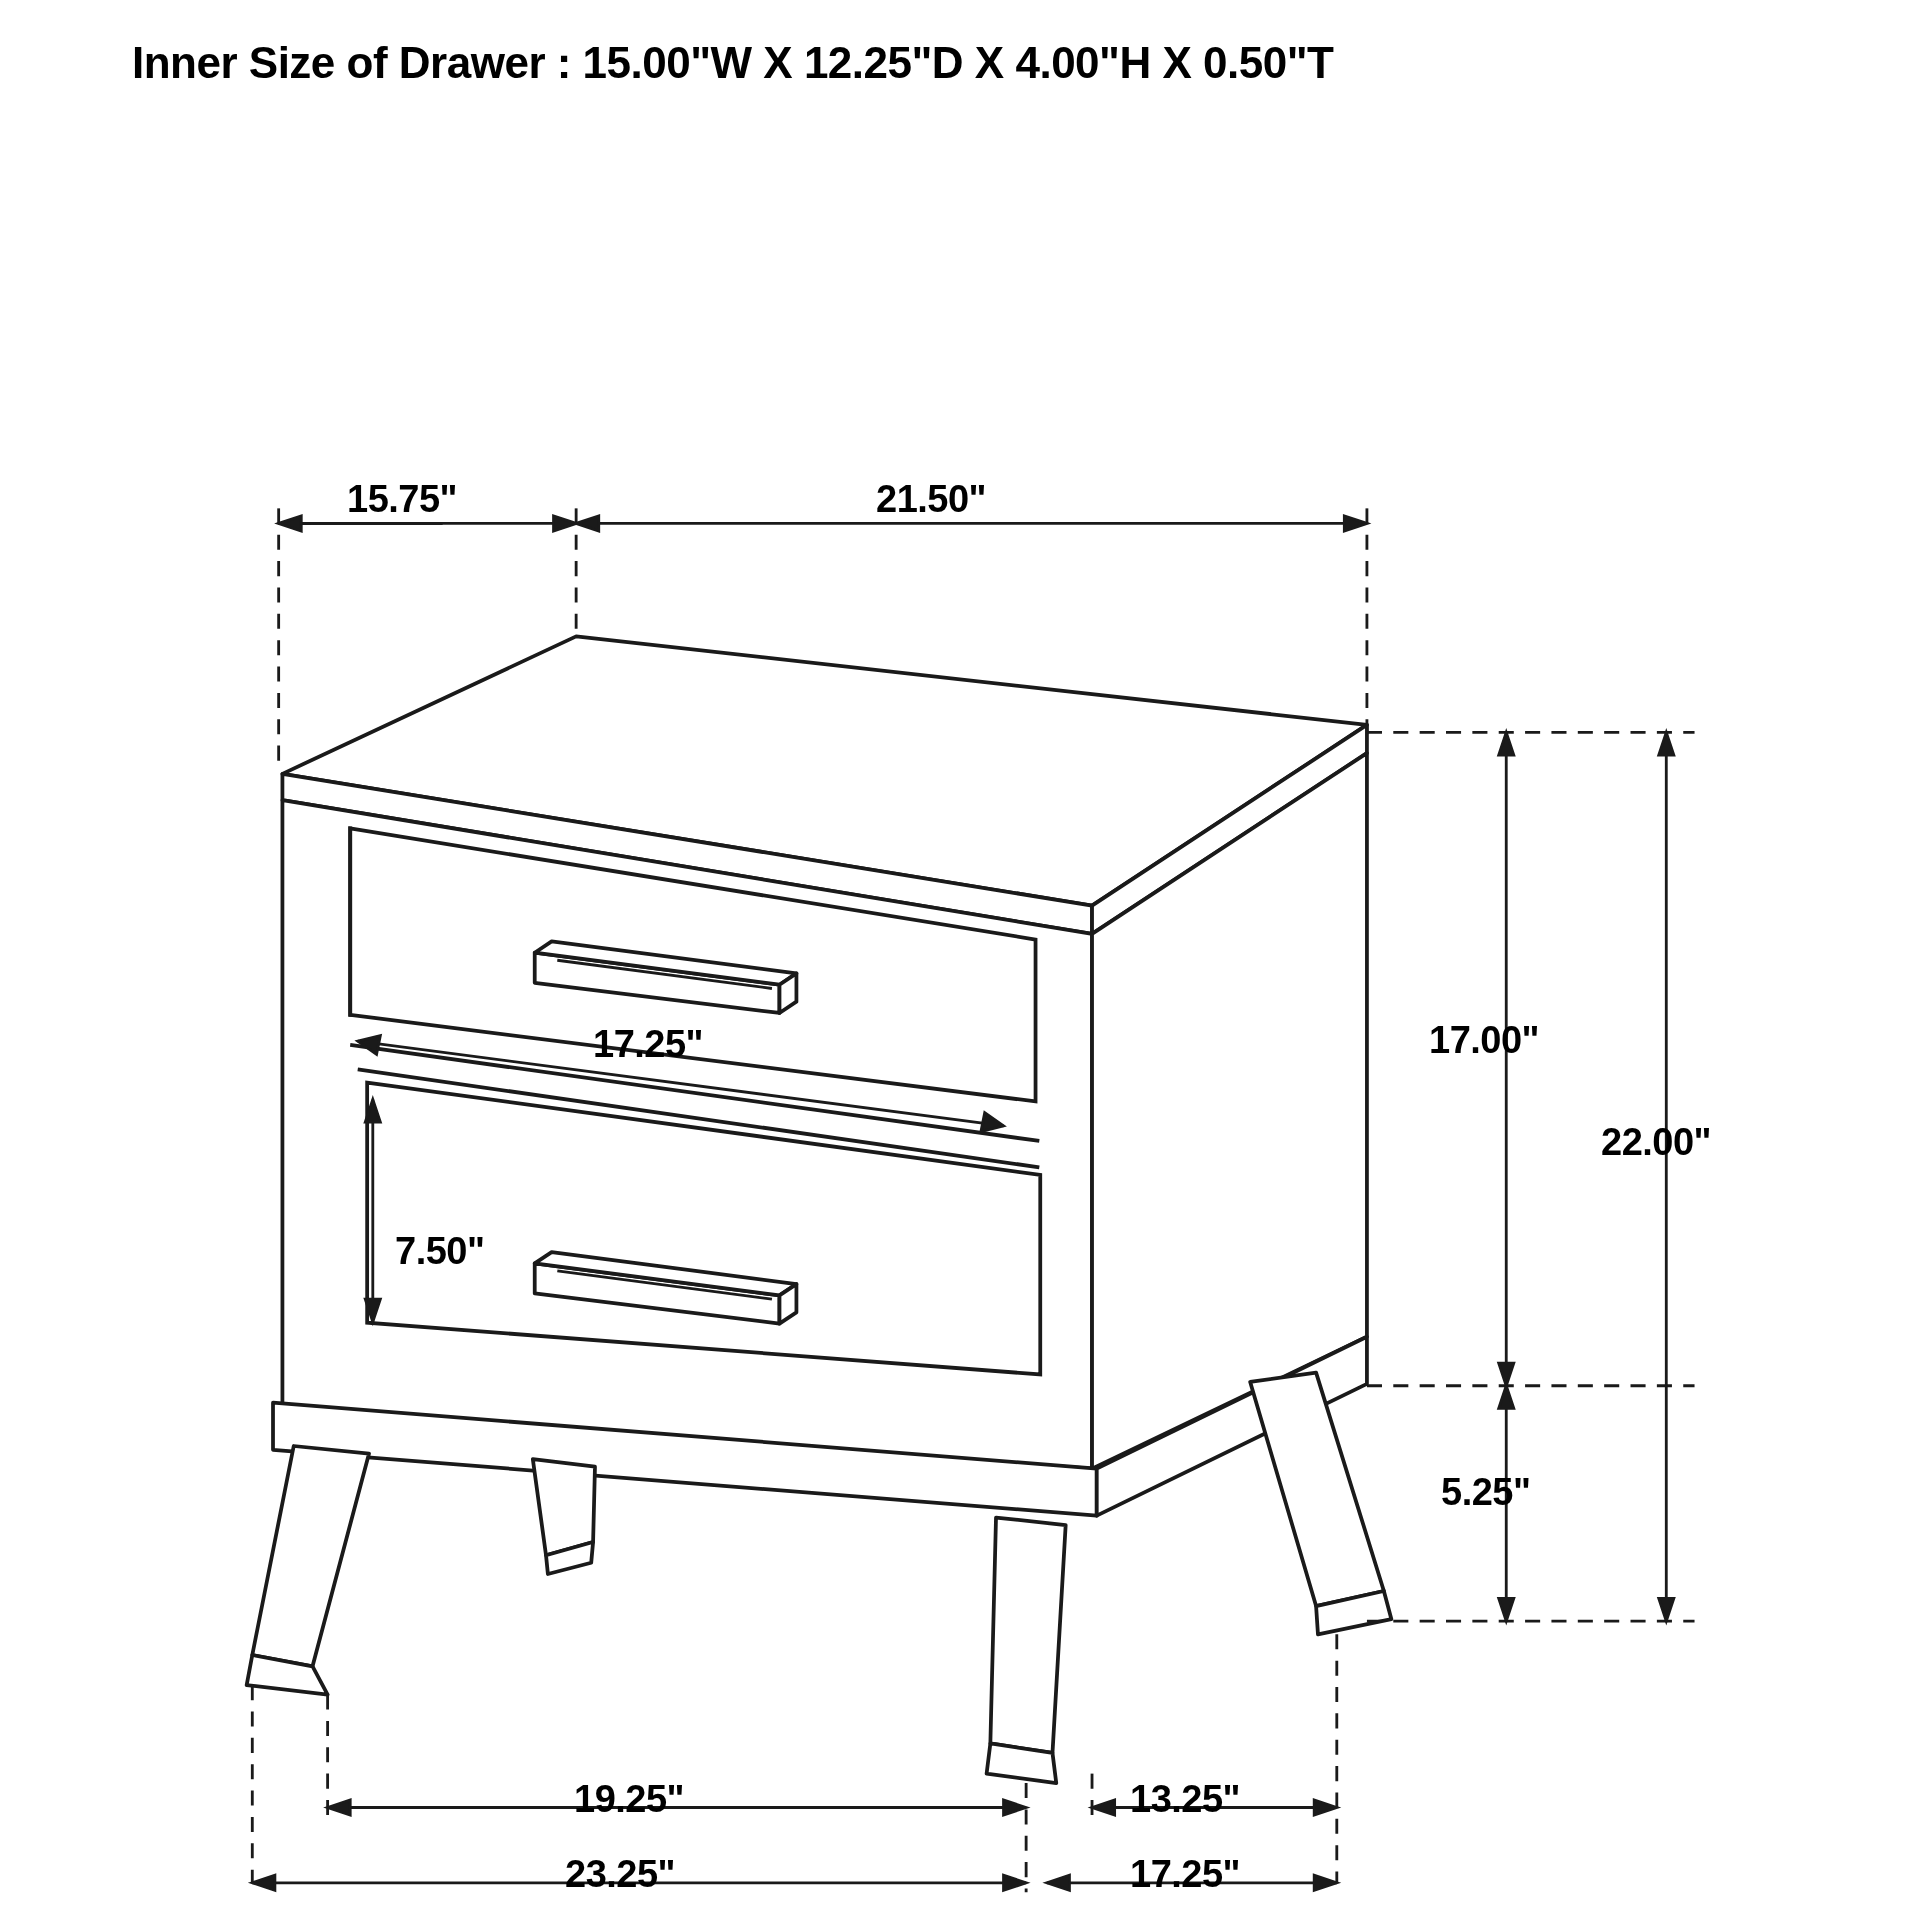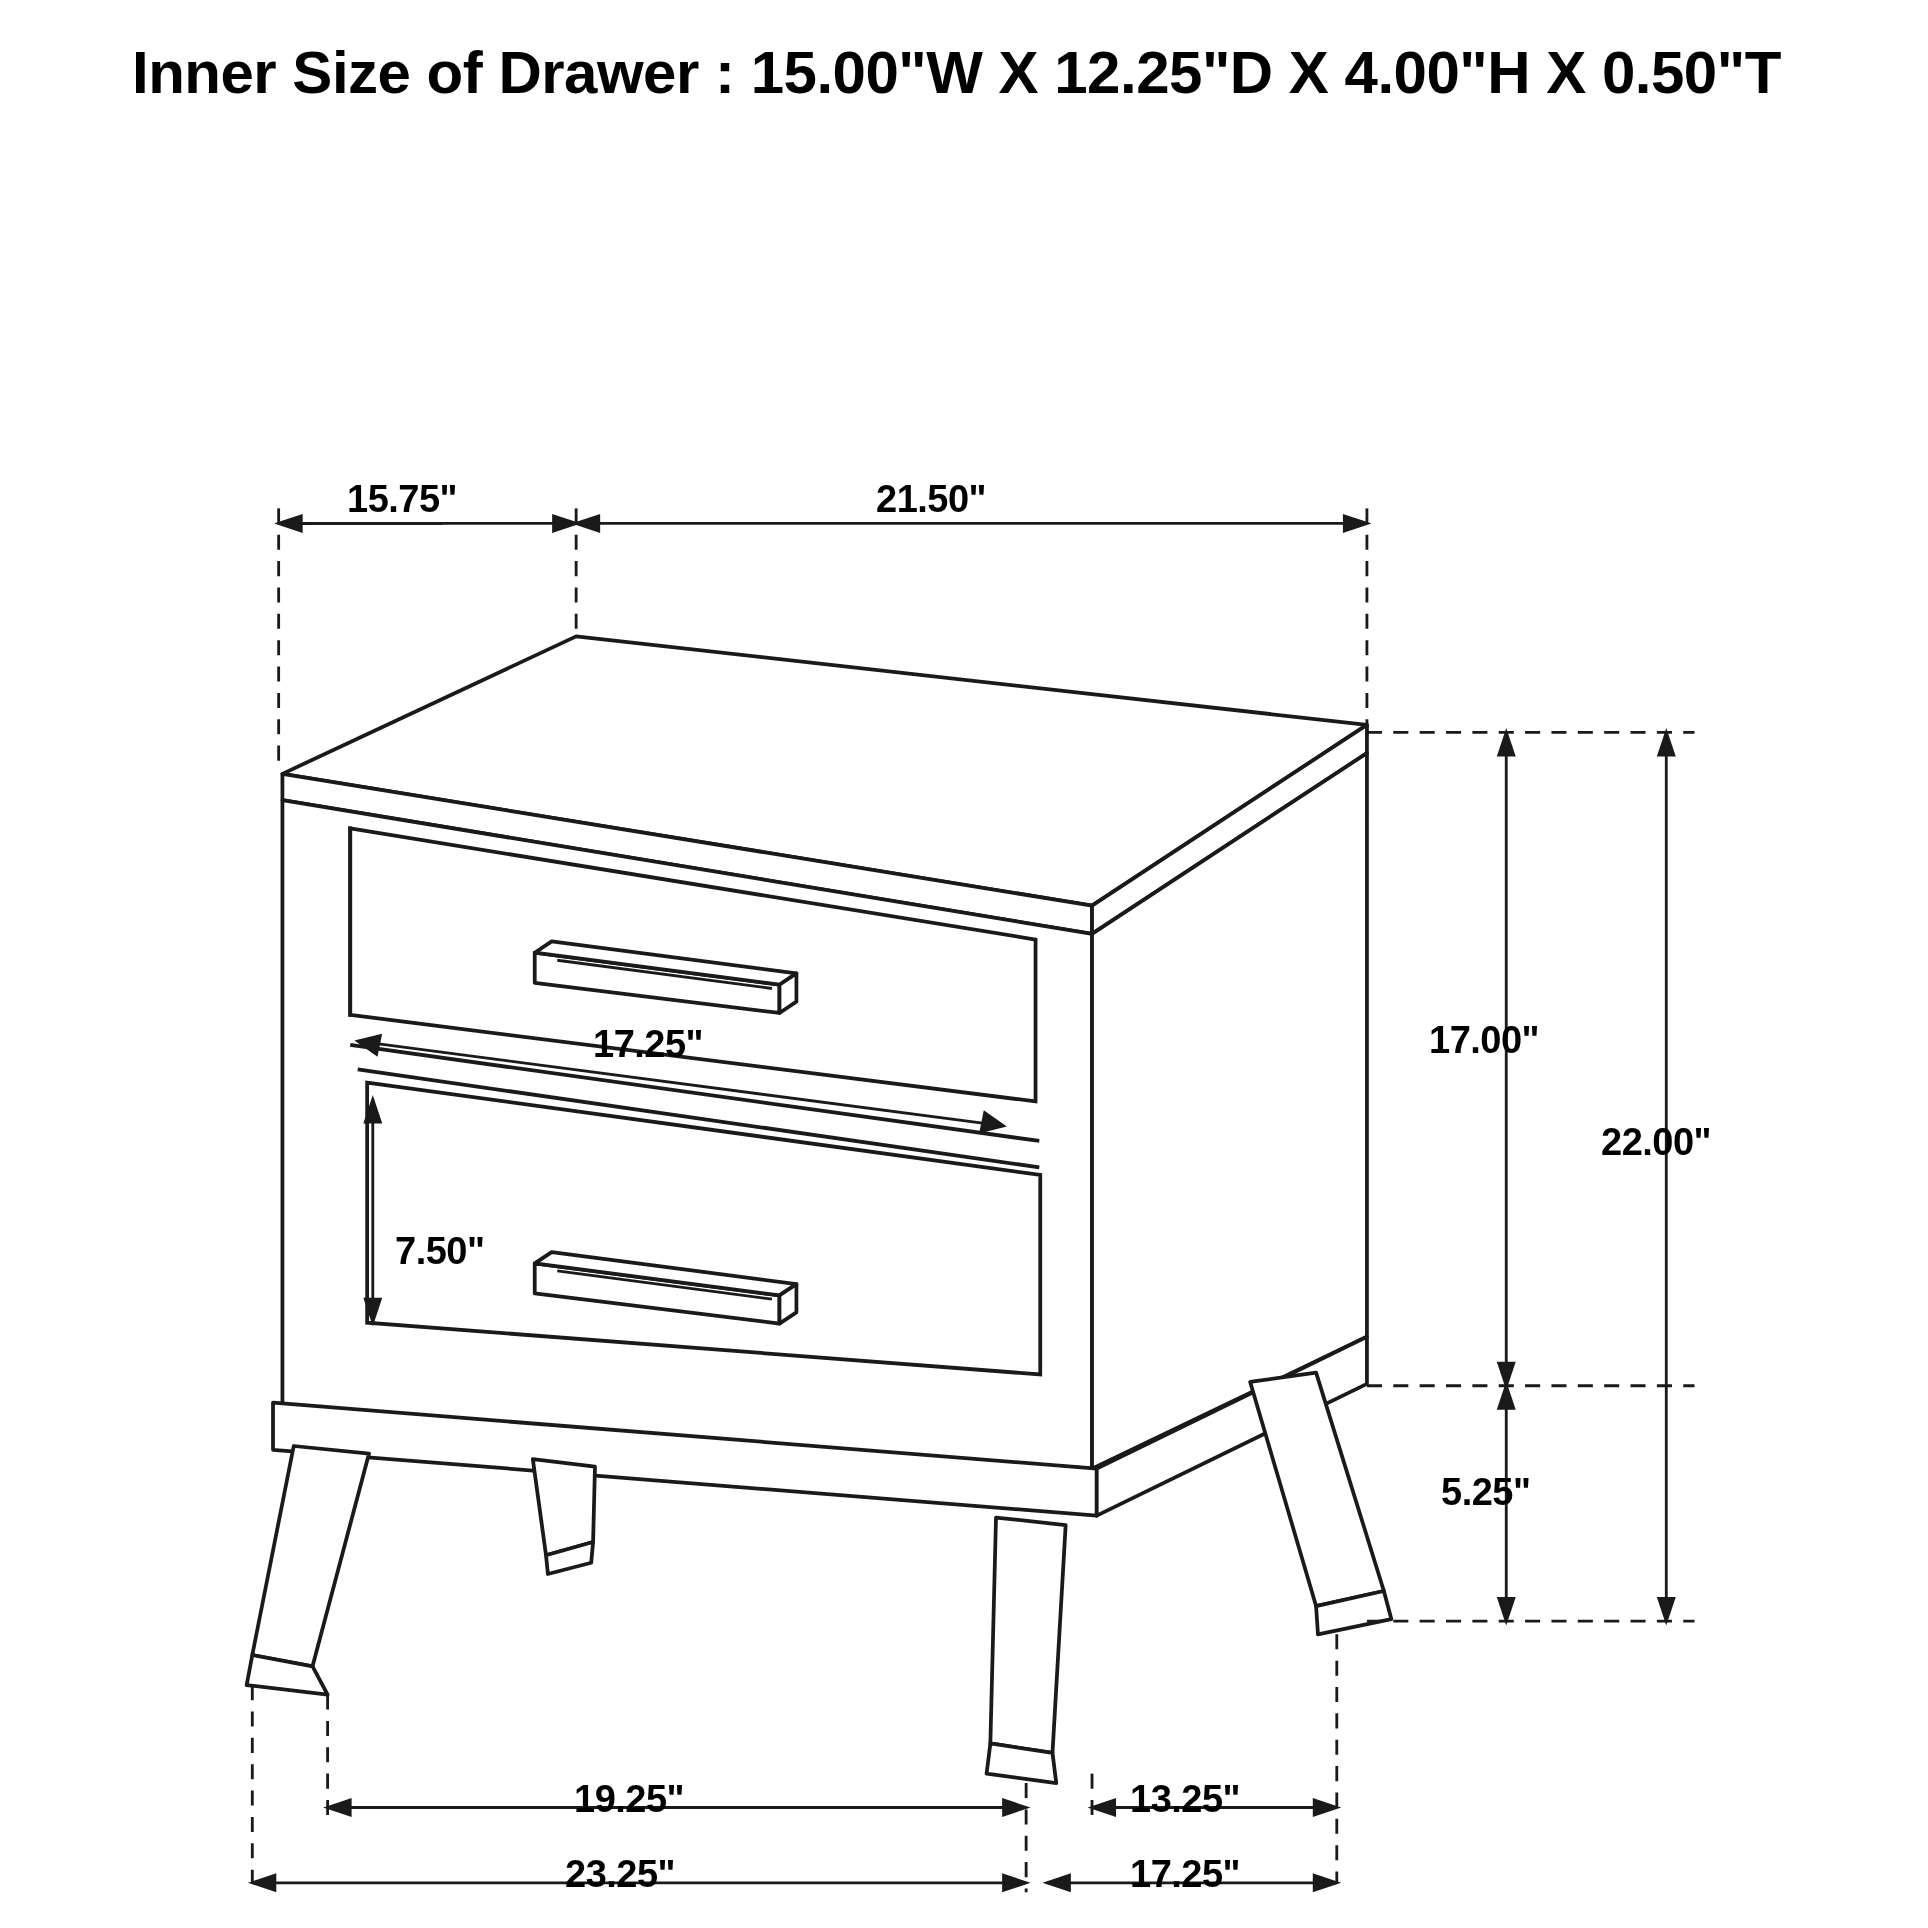--- a/index.html
+++ b/index.html
@@ -17,21 +17,21 @@
   }
   #page {
     position: relative;
     width: 1928px;
     height: 1928px;
   }
   .title {
     position: absolute;
     left: 132px;
     top: 38px;
-    font-size: 60px;
+    font-size: 44px;
     font-weight: bold;
     letter-spacing: -0.5px;
     white-space: nowrap;
   }
   svg.diagram {
     position: absolute;
     left: 0;
     top: 0;
     width: 1928px;
     height: 1928px;

